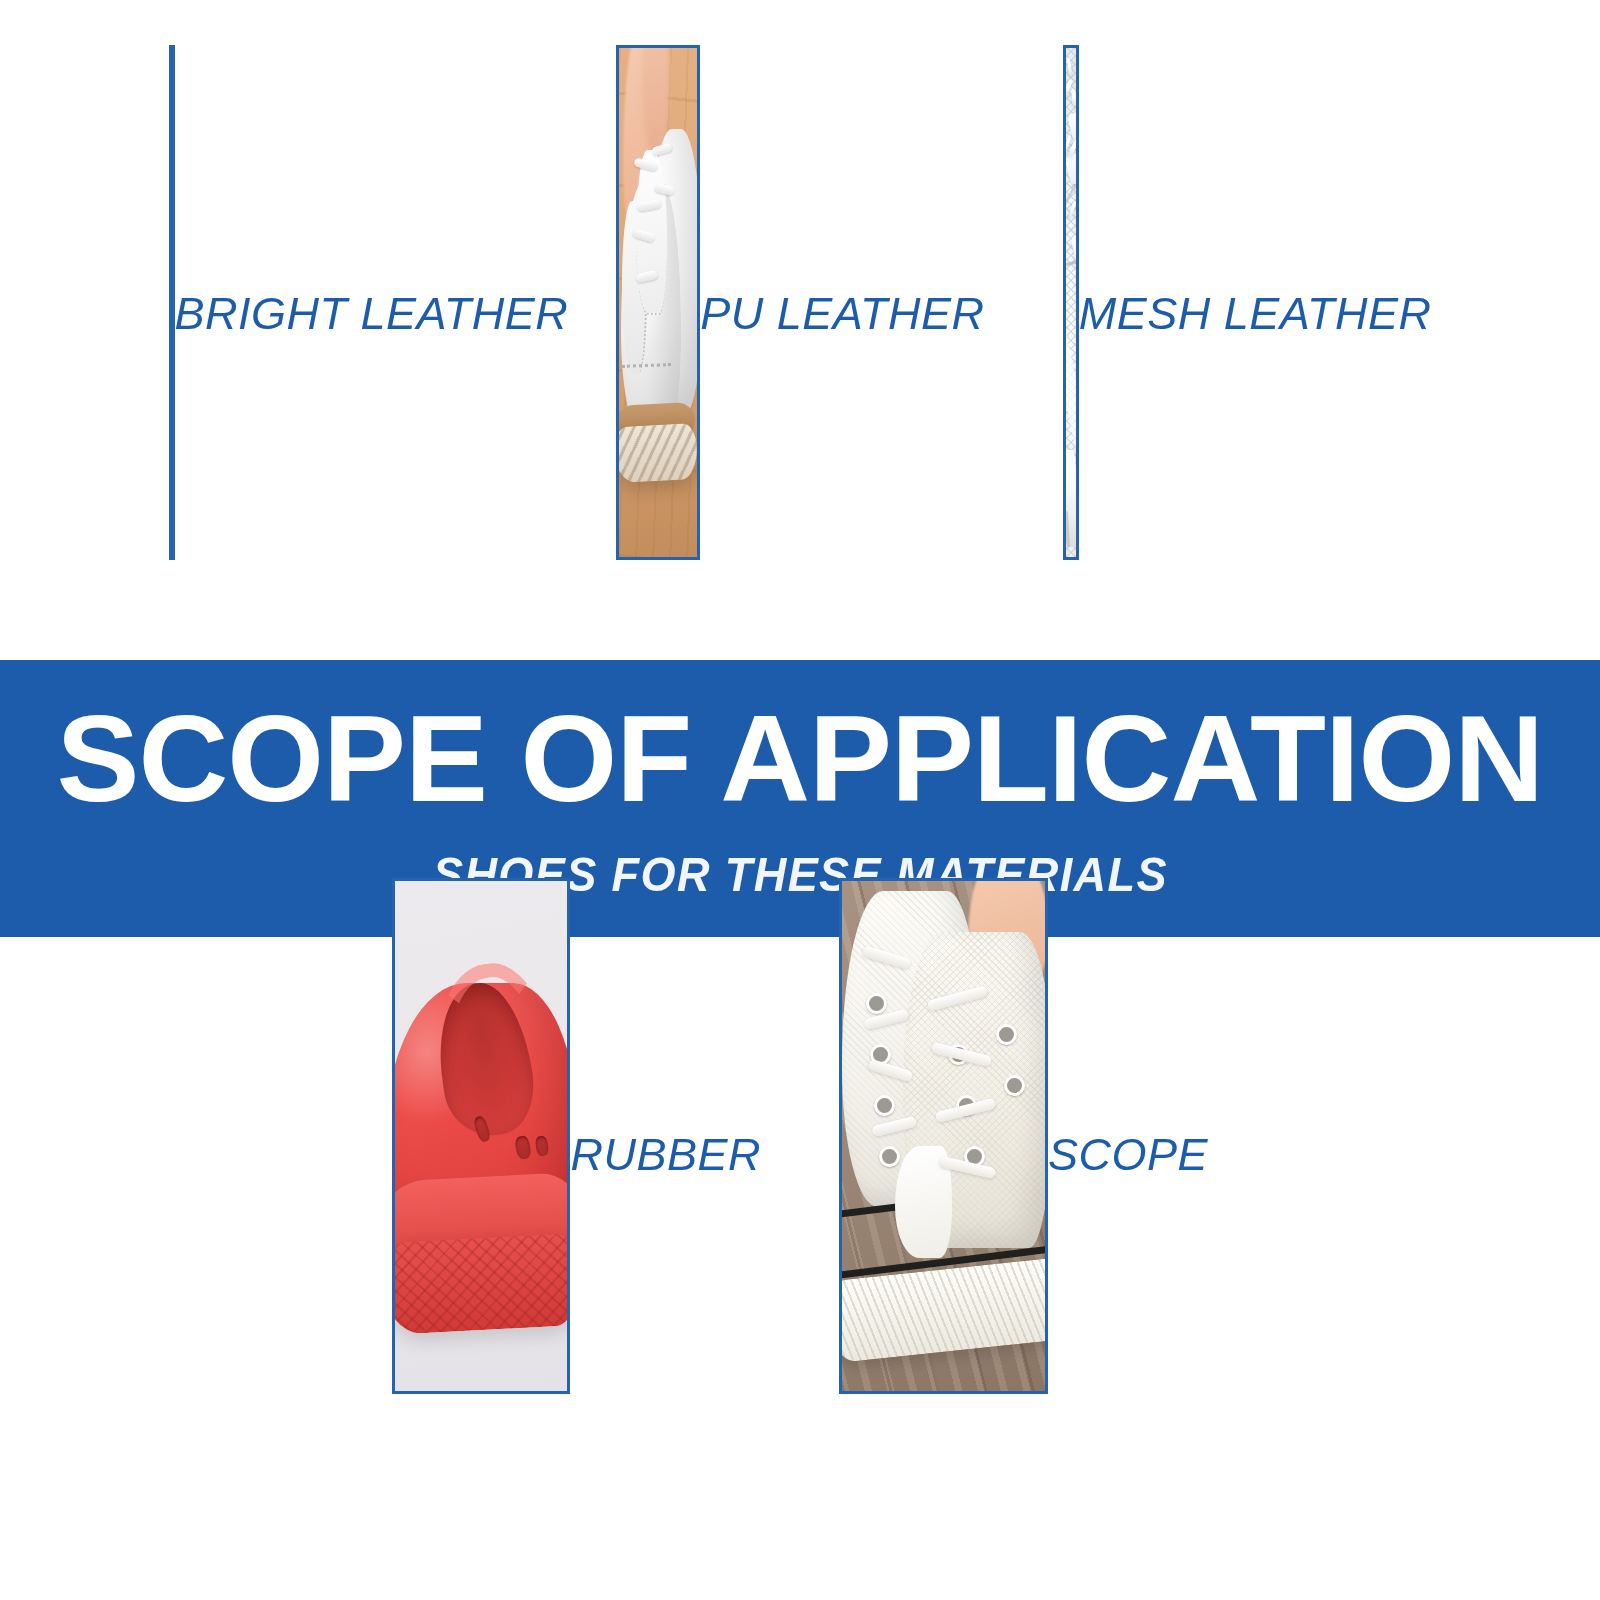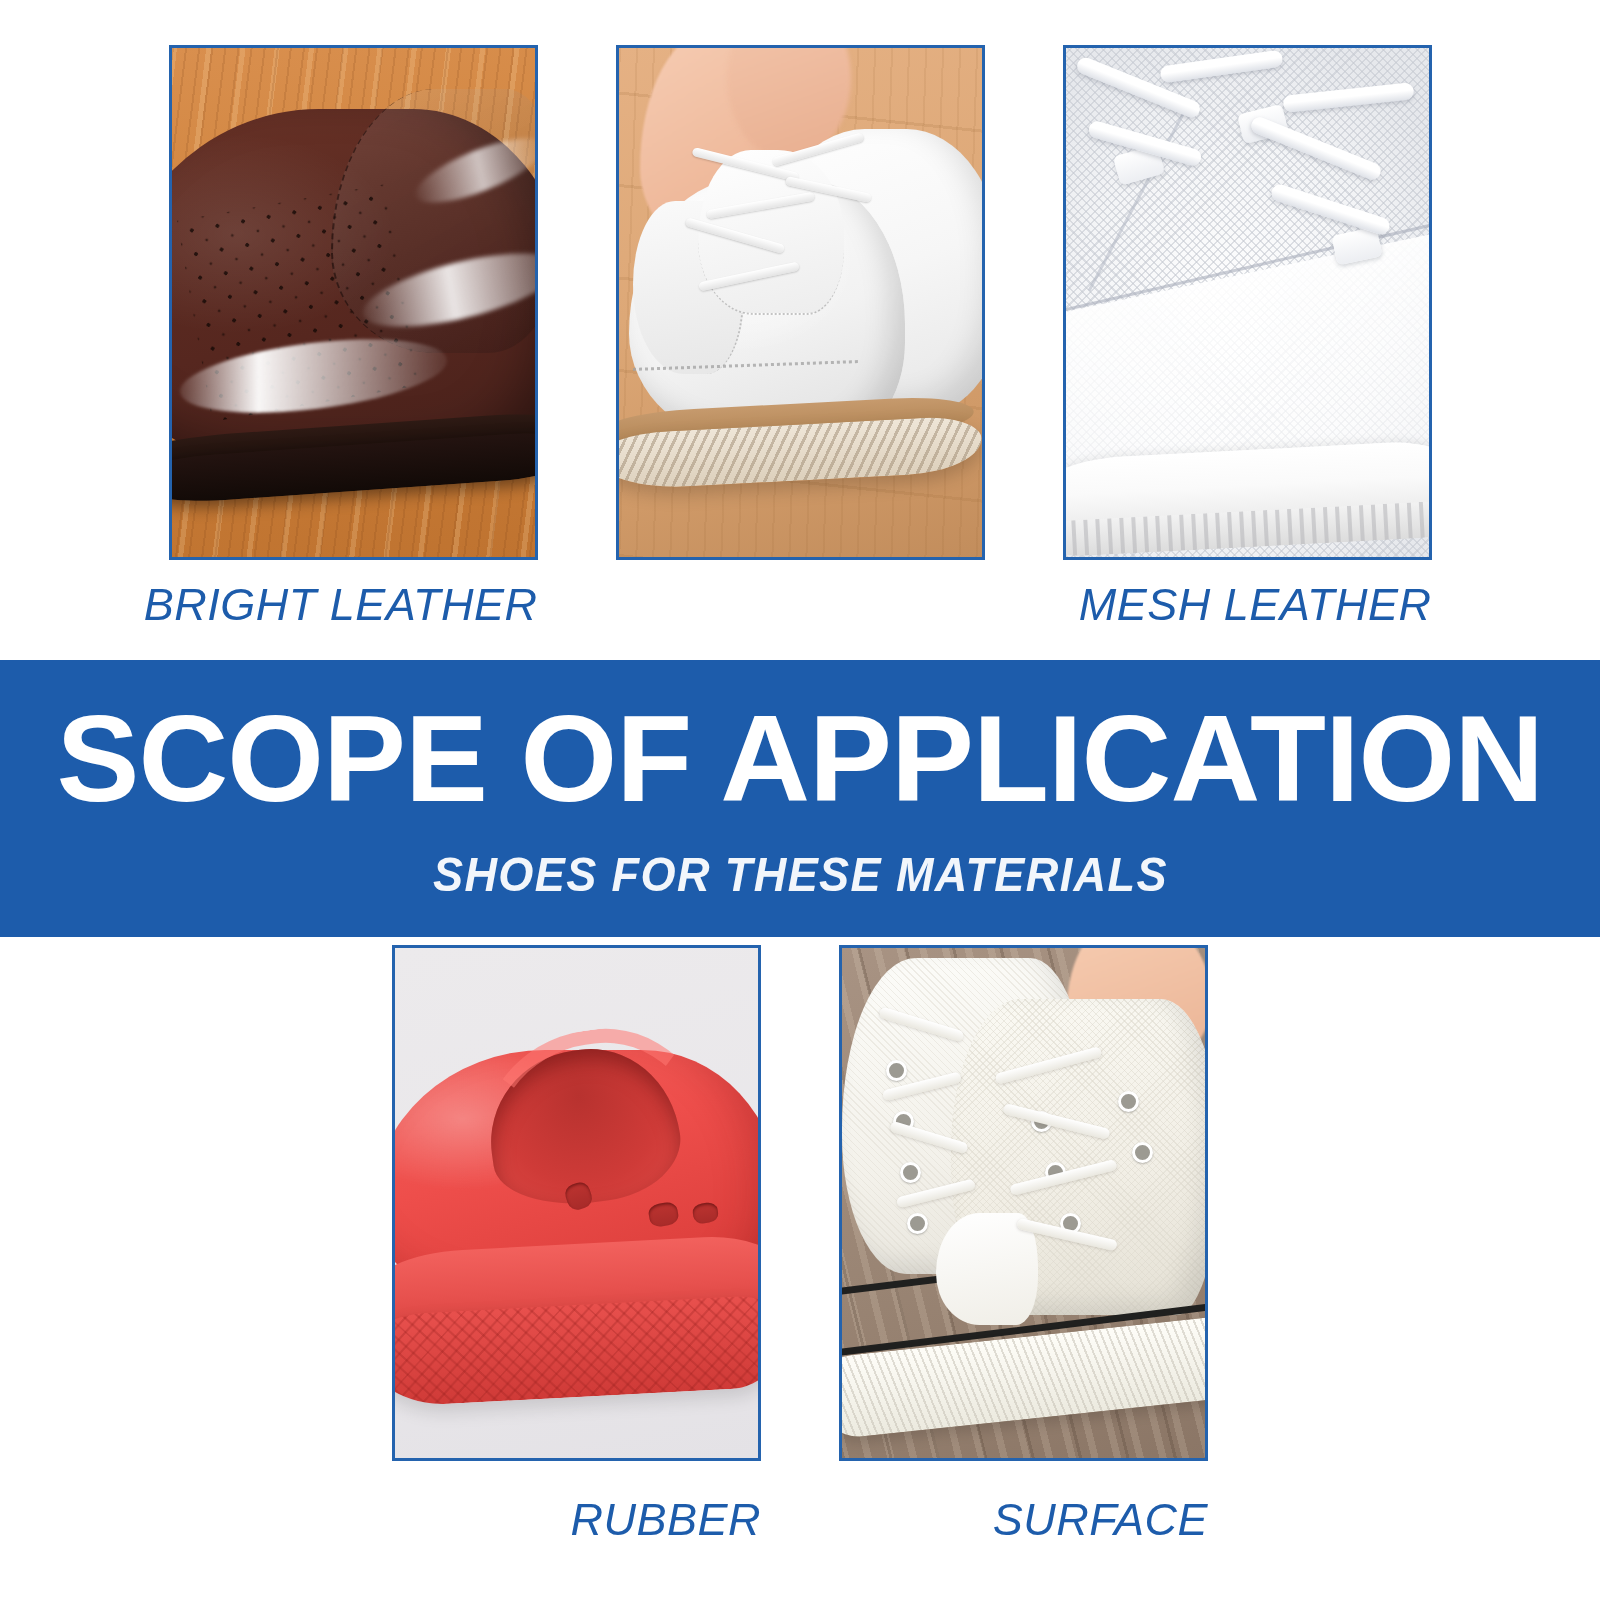--- a/index.html
+++ b/index.html
@@ -22,22 +22,22 @@
     justify-content: center;
     align-items: flex-start;
     gap: 78px;
   }
   .row-top { padding-top: 45px; }
   .row-bottom { padding-top: 41px; }
 
   .cell {
     width: 369px;
     display: flex;
-    flex-direction: column;
-    align-items: flex-end;
+    flex-direction: row;
+    align-items: center;
   }
 
   
   .frame {
     width: 369px;
     height: 515px;
     border: 3px solid #2463ae;
     box-sizing: border-box;
     position: relative;
     overflow: hidden;
@@ -589,20 +589,21 @@
         <div class="lace" style="left:20%;top:22%;width:30%;transform:rotate(14deg);"></div>
         <div class="lace" style="left:24%;top:30%;width:30%;transform:rotate(-10deg);"></div>
         <div class="lace" style="left:18%;top:36%;width:28%;transform:rotate(16deg);"></div>
         <div class="lace" style="left:22%;top:44%;width:28%;transform:rotate(-12deg);"></div>
         <div class="lace" style="left:42%;top:19%;width:26%;transform:rotate(-16deg);"></div>
         <div class="lace" style="left:46%;top:27%;width:24%;transform:rotate(12deg);"></div>
         <div class="pu-sole"></div>
         <div class="pu-outsole"></div>
       </div>
     </div>
+    <div class="caption caption-top">PU LEATHER</div>
   </div>
 
   <div class="cell">
     <div class="frame">
       <div class="scene">
         <div class="mesh-bg"></div>
         <div class="mesh-diag"></div>
         <div class="mesh-seam"></div>
         <div class="mesh-seam2"></div>
         <div class="mesh-eyestay" style="left:14%;top:20%;transform:rotate(-16deg);"></div>
@@ -671,16 +672,16 @@
         <div class="cv-lace" style="left:13%;top:36%;width:22%;transform:rotate(17deg);"></div>
         <div class="cv-lace" style="left:15%;top:47%;width:22%;transform:rotate(-14deg);"></div>
         <div class="cv-lace" style="left:42%;top:22%;width:30%;transform:rotate(-15deg);"></div>
         <div class="cv-lace" style="left:44%;top:33%;width:30%;transform:rotate(14deg);"></div>
         <div class="cv-lace" style="left:46%;top:44%;width:30%;transform:rotate(-14deg);"></div>
         <div class="cv-lace" style="left:48%;top:55%;width:28%;transform:rotate(13deg);"></div>
         <div class="cv-stripe" style="top:74%;"></div>
         <div class="cv-foxing"></div>
       </div>
     </div>
-    <div class="caption caption-bottom">SURFACE</div>
+    <div class="caption caption-bottom">SCOPE</div>
   </div>
 
 </div>
 
 </body></html>

